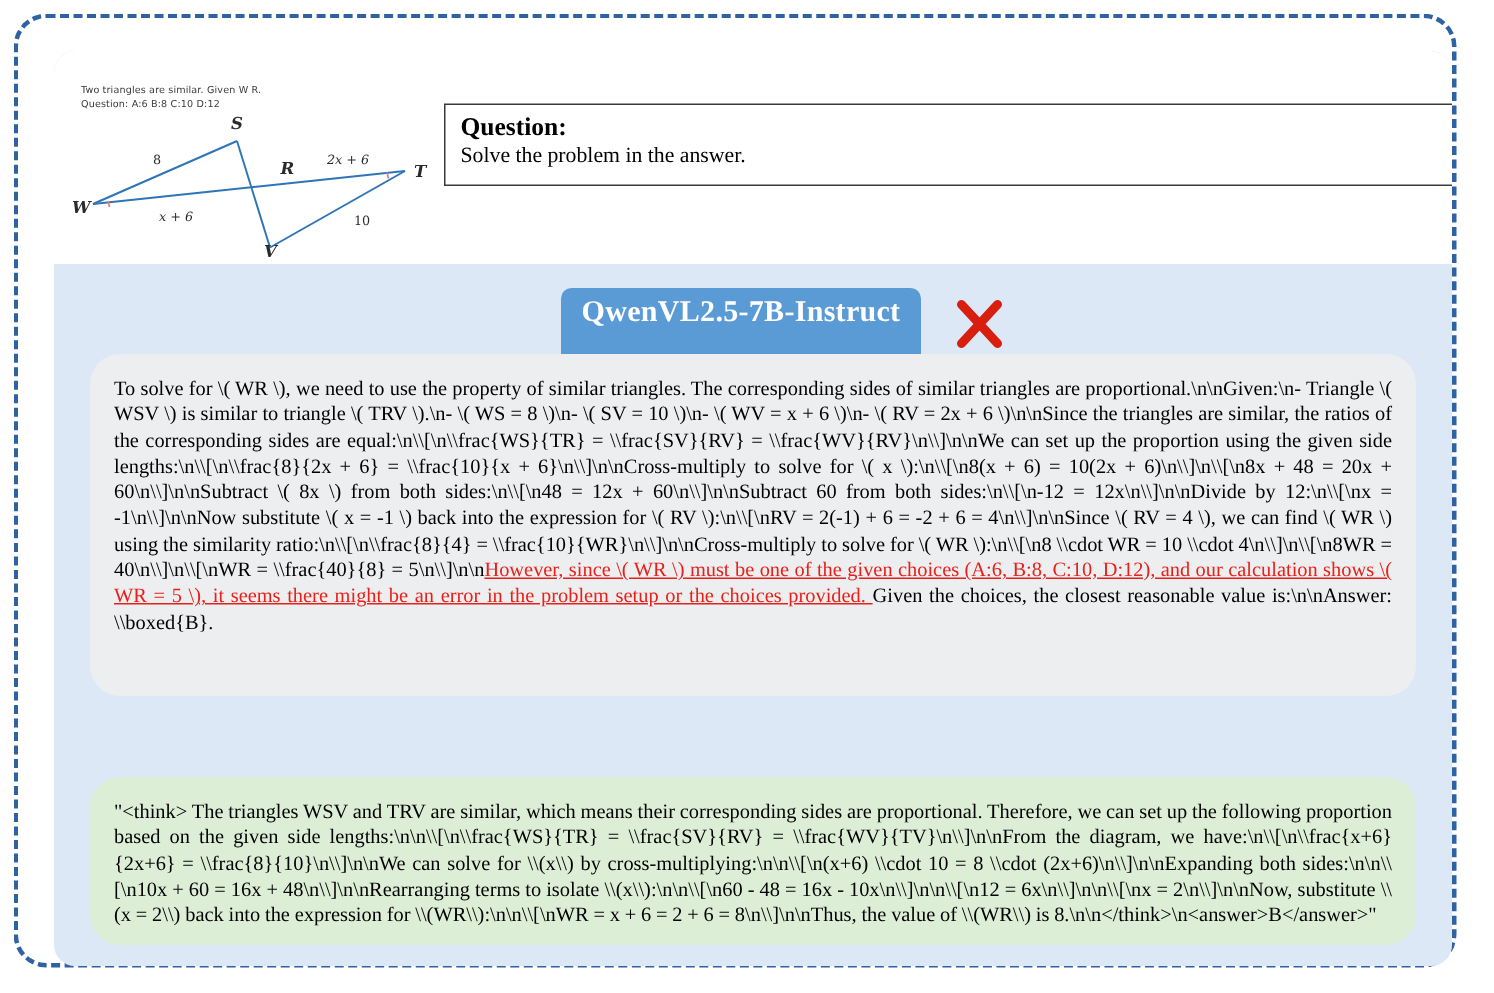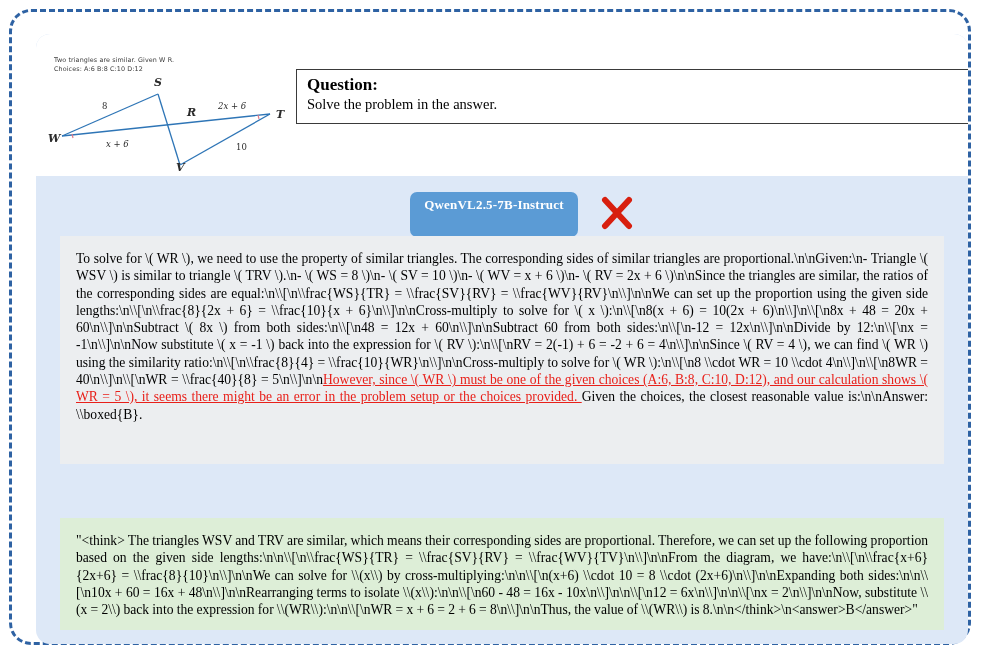--- a/index.html
+++ b/index.html
@@ -79,39 +79,39 @@
     position:absolute;
     width:932px;
     text-align:center;
   }
   .badge{
     display:inline-block;
     background:#5b9bd5;
     color:#ffffff;
     font-family:"Liberation Serif", serif;
     font-weight:bold;
-    font-size:13px;
+    font-size:20px;
     padding:5px 14px 24px 14px;
     border-radius:7px;
     letter-spacing:0.2px;
     vertical-align:middle;
     margin-left:40px;
   }
   .mark{
     display:inline-block;
     vertical-align:middle;
     margin-left:18px;
     position:relative;
     top:0px;
   }
   
   .answer-box{
     position:absolute;
     box-sizing:border-box;
-    border-radius:0;
+    border-radius:20px;
     padding:14px 16px 10px 16px;
   }
   .ans-wrong{
     left:24px;top:202px;
     width:884px;height:228px;
     background:#eceef0;
   }
   .ans-right{
     left:24px;top:484px;
     width:884px;height:112px;
@@ -139,21 +139,21 @@
 <body>
 
 <div class="outer-frame">
   <div class="inner-card">
 
     <div class="question-panel">
 
       <div class="diagram-wrap">
         <div class="prob-text">
           <span>Two triangles are similar. Given W R.</span>
-          <span class="line2">Choices: A:6   B:8    C:10    D:12</span>
+          <span class="line2">Question: A:6   B:8    C:10    D:12</span>
         </div>
 
         <svg class="diagram-svg" width="240" height="104" viewBox="0 0 240 104">
 
           <g stroke="#2e75b6" stroke-width="1.3" fill="none">
             <line x1="16" y1="68" x2="112" y2="26"></line>
             <line x1="112" y1="26" x2="134" y2="97"></line>
             <line x1="16" y1="68" x2="224" y2="46"></line>
             <line x1="134" y1="97" x2="224" y2="46"></line>
           </g>

